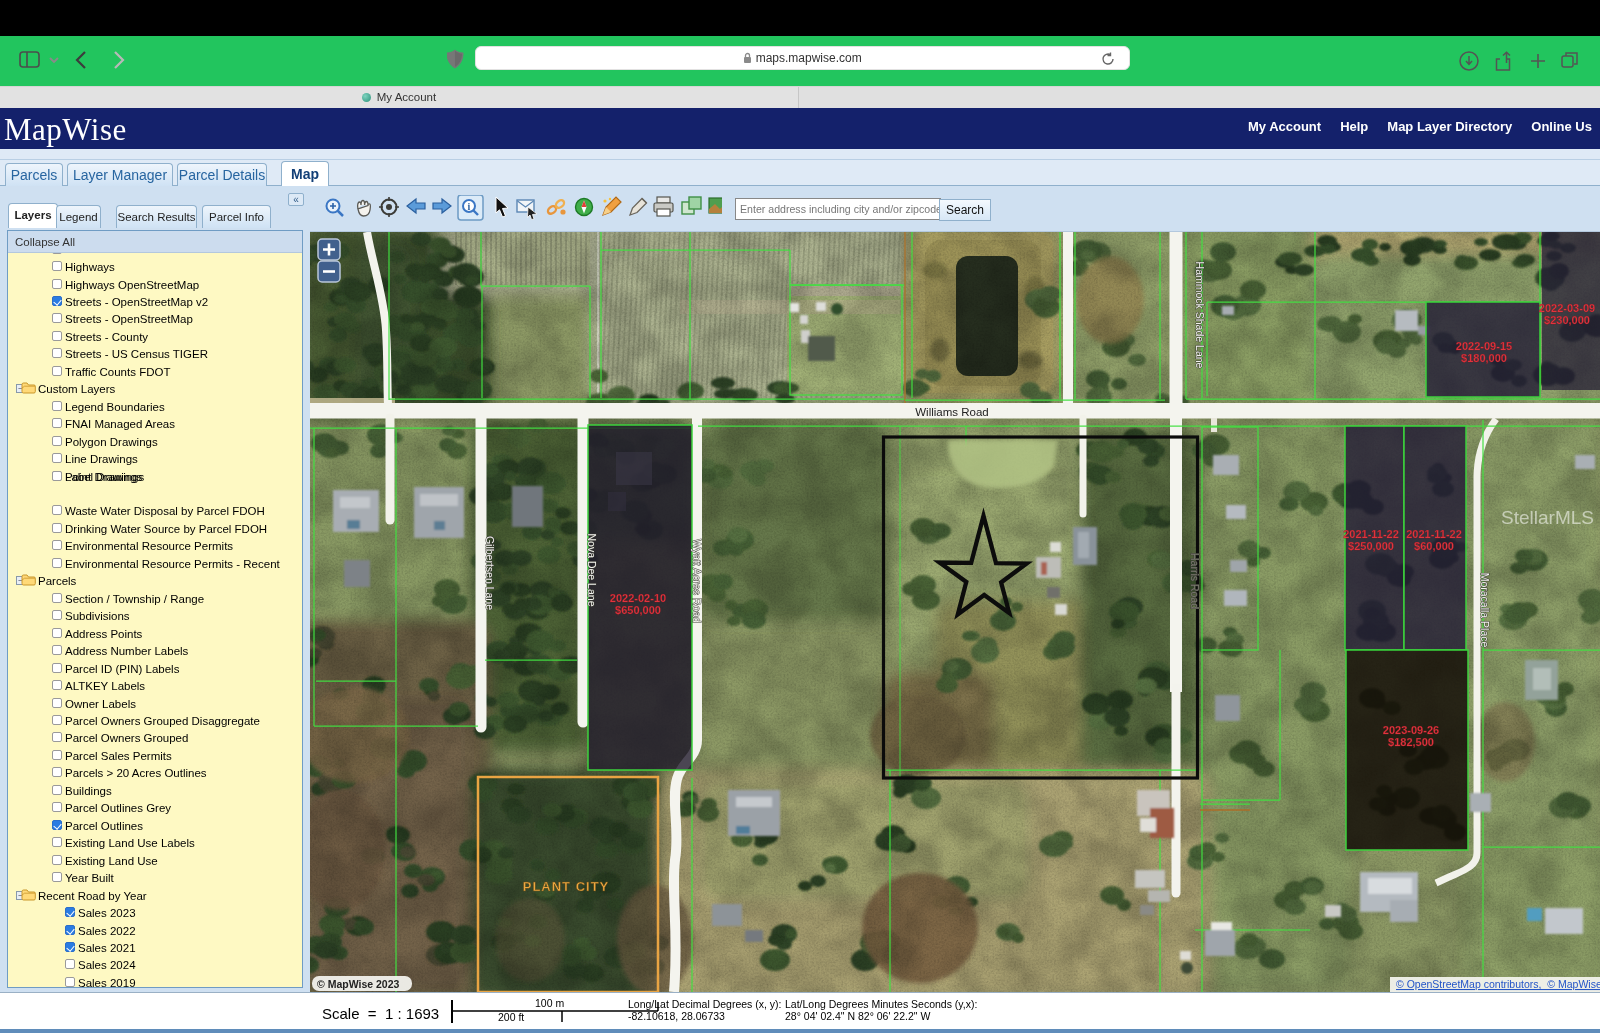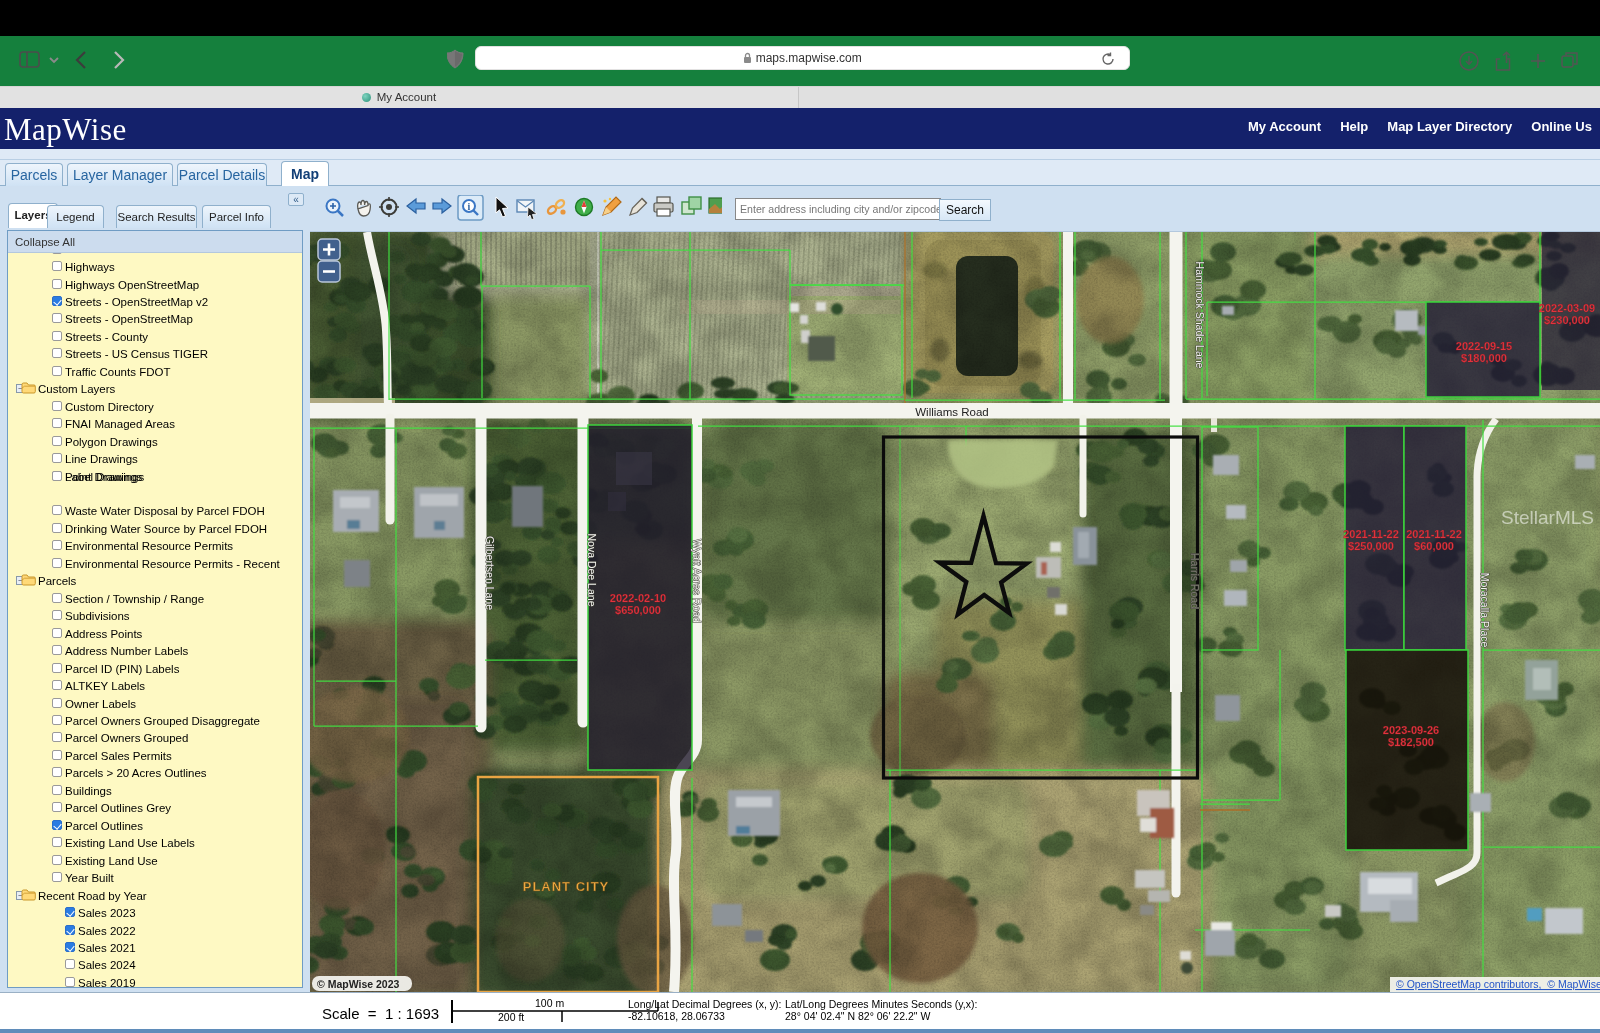--- a/index.html
+++ b/index.html
@@ -1,20 +1,20 @@
 <!DOCTYPE html>
 <html><head><meta charset="utf-8">
 <style>
 *{margin:0;padding:0;box-sizing:border-box}
 html,body{width:1600px;height:1033px;overflow:hidden;font-family:"Liberation Sans",sans-serif;background:#fff}
 .abs{position:absolute}
 #page{position:relative;width:1600px;height:1033px}
 
 #blackbar{left:0;top:0;width:1600px;height:36px;background:#000}
-#toolbar{left:0;top:36px;width:1600px;height:51px;background:#15803d;border-bottom:1px solid #d6d5d5}
+#toolbar{left:0;top:36px;width:1600px;height:51px;background:#22c55e;border-bottom:1px solid #d6d5d5}
 #urlbar{left:475px;top:10px;width:655px;height:24px;background:#fff;border:1px solid #e2e1e1;border-radius:6px;color:#333;font-size:12px;text-align:center;line-height:22px}
 #tabstrip{left:0;top:87px;width:1600px;height:21px;background:#e0e0e0;font-size:11.5px;color:#333}
 .btab{position:absolute;top:0;height:21px;line-height:21px;text-align:center}
 
 #navy{left:0;top:108px;width:1600px;height:41px;background:#14216b}
 #logo{left:4px;top:112px;color:#fff;font-family:"Liberation Serif",serif;font-size:31px;letter-spacing:0.5px}
 #navlinks{right:8px;top:119px;color:#fff;font-size:13px;font-weight:bold}
 #navlinks span{margin-left:19px}
 #subnav{left:0;top:149px;width:1600px;height:11px;background:#dfeaf6;border-bottom:1px solid #b9cfe4}
 #maintabs{left:0;top:160px;width:1600px;height:26px;background:#dfeaf6;border-bottom:1px solid #8fb0cc}
@@ -84,21 +84,21 @@
   <div class="abs" id="navlinks"><span>My Account</span><span>Help</span><span>Map Layer Directory</span><span>Online Us</span></div>
   <div class="abs" id="subnav"></div>
   <div class="abs" id="maintabs">
     <div class="mtab" style="left:5px;width:58px">Parcels</div>
     <div class="mtab" style="left:67px;width:106px">Layer Manager</div>
     <div class="mtab" style="left:177px;width:90px">Parcel Details</div>
     <div class="mtab active" style="left:281px;width:48px">Map</div>
   </div>
   <div class="abs" id="workspace">
     <div class="stab active" style="left:8px;width:50px">Layers</div>
-    <div class="stab" style="left:47px;width:57px">Legend</div>
+    <div class="stab" style="left:56px;width:45px">Legend</div>
     <div class="stab" style="left:116px;width:81px">Search Results</div>
     <div class="stab" style="left:202px;width:69px">Parcel Info</div>
     <div class="abs" id="collapsebtn">«</div>
     <div class="abs" id="sidepanel">
       <div class="abs" id="collapseall">Collapse All</div>
       <div id="tree">
 <div class="trow" style="top:10.5px">
             <span class="cb" style="left:44px"></span>
           </div>
 <div class="trow" style="top:28.0px">
@@ -132,21 +132,21 @@
 <div class="trow" style="top:150.2px">
             <span class="minus">−</span>
             <svg style="position:absolute;left:13px;top:0" width="15" height="13">
               <path d="M1 3.5 Q1 2 2.5 2 L6 2 L7.5 4 L13 4 Q14.3 4 14.3 5.4 L14.3 10.5 Q14.3 12 13 12 L2.5 12 Q1 12 1 10.5 Z" fill="#ffd978" stroke="#c9972b" stroke-width="1"></path>
               <path d="M1 7 L3.6 5.2 L14.3 5.2" fill="none" stroke="#c9972b" stroke-width="0.8"></path>
             </svg>
             <span class="lbl" style="left:30px">Custom Layers</span>
           </div>
 <div class="trow" style="top:167.7px">
             <span class="cb" style="left:44px"></span>
-            <span class="lbl" style="left:57px">Custom Directory</span>
+            <span class="lbl" style="left:57px">Legend Boundaries</span>
           </div>
 <div class="trow" style="top:185.1px">
             <span class="cb" style="left:44px"></span>
             <span class="lbl" style="left:57px">FNAI Managed Areas</span>
           </div>
 <div class="trow" style="top:202.6px">
             <span class="cb" style="left:44px"></span>
             <span class="lbl" style="left:57px">Polygon Drawings</span>
           </div>
 <div class="trow" style="top:220.1px">

